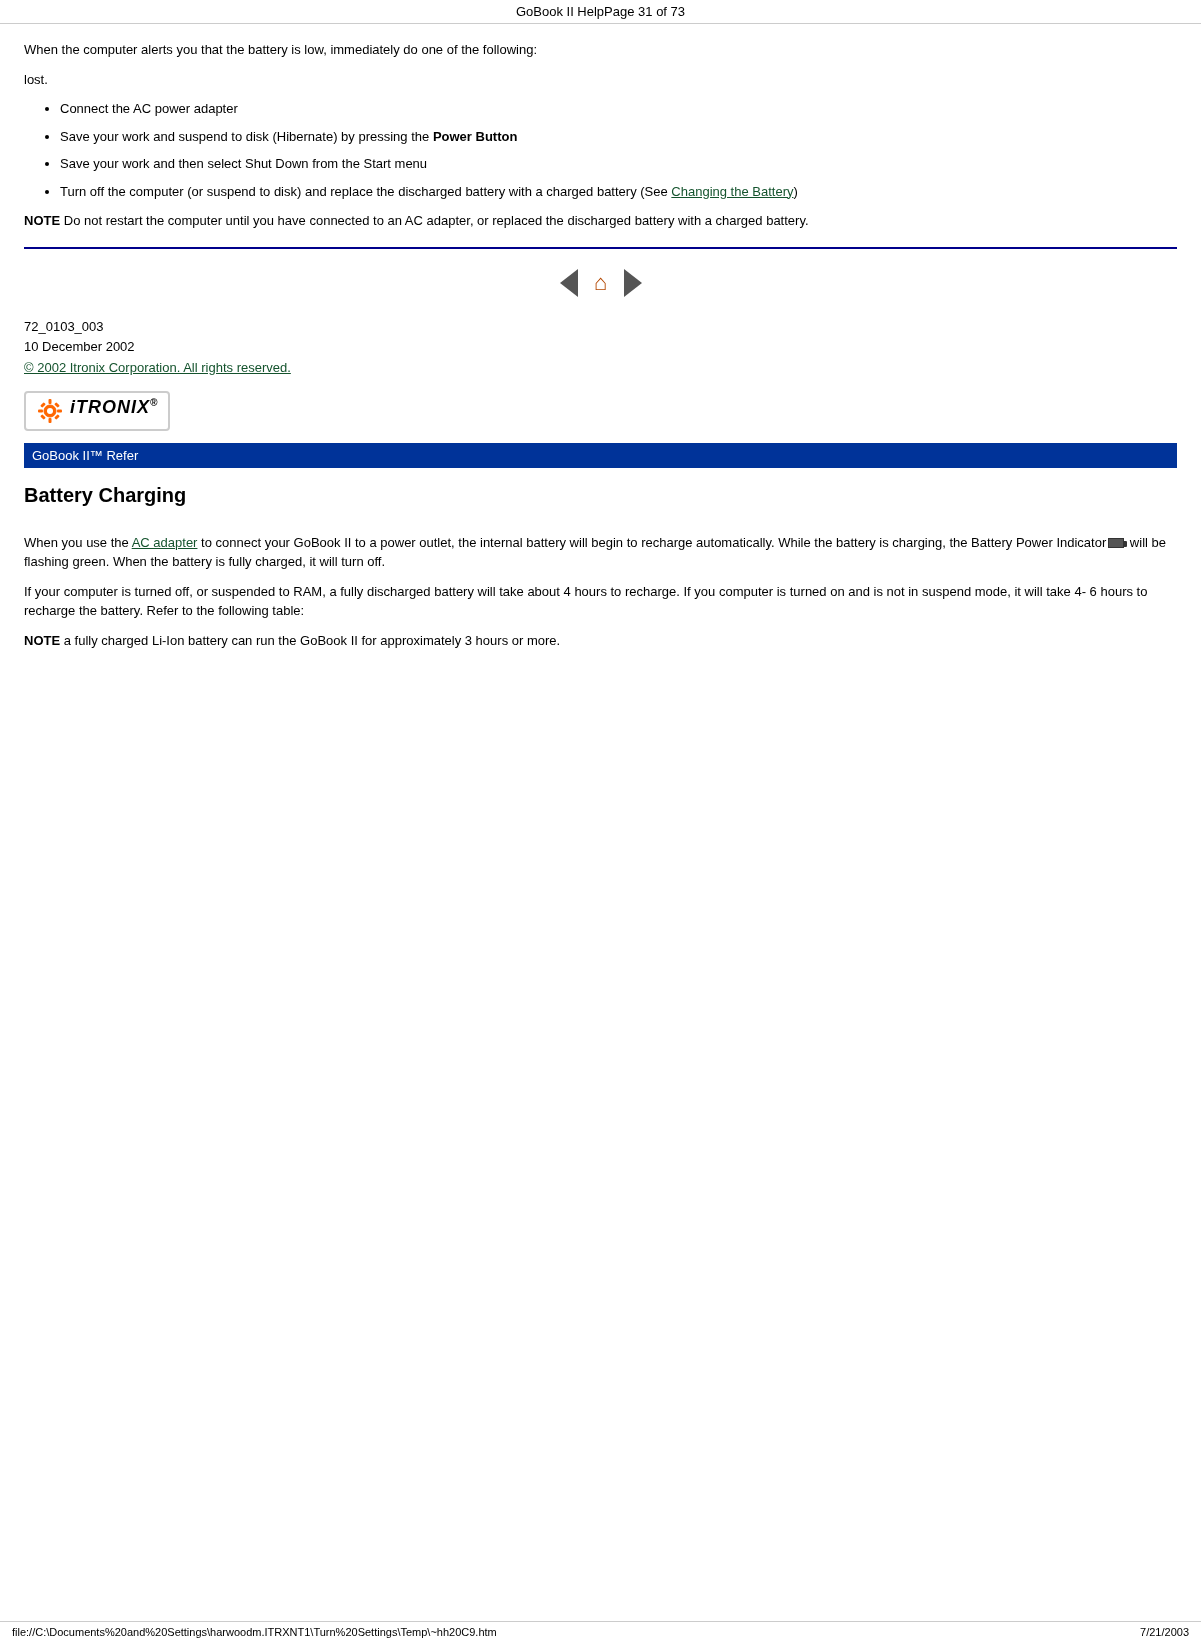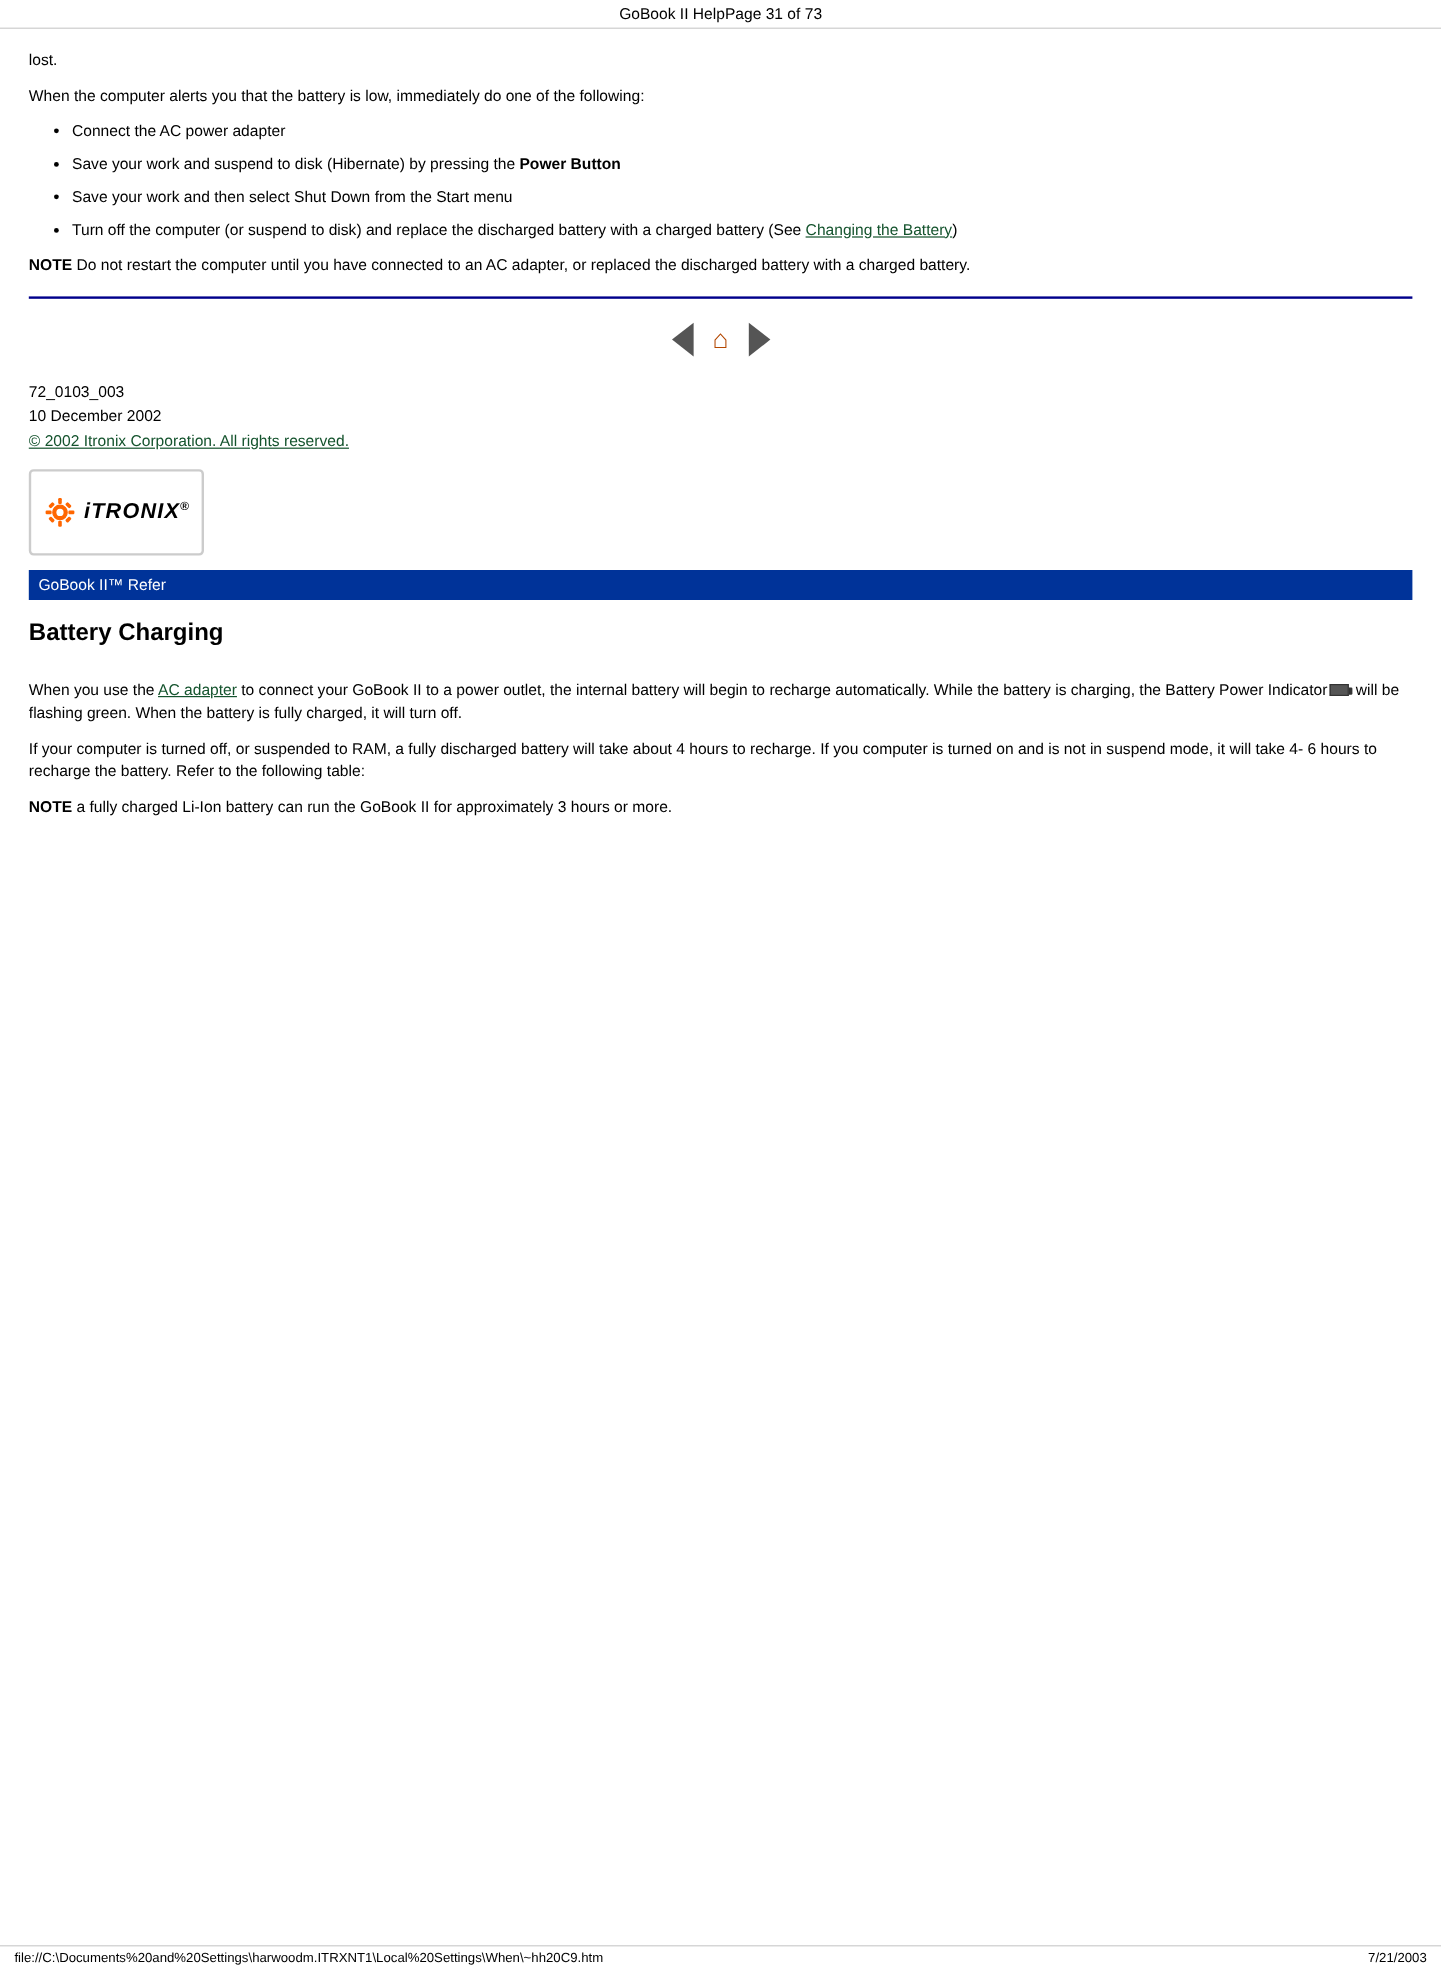--- a/index.html
+++ b/index.html
@@ -97,23 +97,22 @@
       line-height: 1.6;
     }
     .logo-area {
       display: flex;
       align-items: center;
       margin: 12px 0;
     }
     .logo-box {
       border: 2px solid #ccc;
       border-radius: 4px;
-      padding: 20px 10px;
+      padding: 4px 10px;
       display: inline-flex;
-      align-items: center;
       gap: 6px;
     }
     .logo-gear {
       width: 28px;
       height: 28px;
     }
     .logo-text {
       font-size: 18px;
       font-weight: bold;
       font-style: italic;
@@ -189,23 +188,23 @@
 </head>
 <body>
 
 <div class="header-bar">
   <span class="header-title">GoBook II Help</span>
   <span class="header-page">Page 31 of 73</span>
 </div>
 
 <div class="main-content">
 
+  <p class="para">When the computer alerts you that the battery is low, immediately do one of the following:</p>
+
   <p class="para">lost.</p>
-
-  <p class="para">When the computer alerts you that the battery is low, immediately do one of the following:</p>
 
   <ul class="bullet-list">
     <li>
       <span>Connect the AC power adapter</span>
     </li>
     <li>
       <span>Save your work and suspend to disk (Hibernate) by pressing the </span><span class="note-bold">Power Button</span>
     </li>
     <li>
       <span>Save your work and then select Shut Down from the Start menu</span>
@@ -274,15 +273,15 @@
   <p class="para">If your computer is turned off, or suspended to RAM, a fully discharged battery will take about 4 hours to recharge.  If you computer is turned on and is not in suspend mode, it will take 4- 6 hours to recharge the battery.  Refer to the following table:</p>
 
 
   <p class="note-block">
     <span class="note-bold">NOTE</span><span> a fully charged Li-Ion battery can run the GoBook II for approximately 3 hours or more.</span>
   </p>
 
 </div>
 
 <div class="footer-bar">
-  <span>file://C:\Documents%20and%20Settings\harwoodm.ITRXNT1\Local%20Settings\When\~hh20C9.htm</span>
+  <span>file://C:\Documents%20and%20Settings\harwoodm.ITRXNT1\Turn%20Settings\Temp\~hh20C9.htm</span>
   <span>7/21/2003</span>
 </div>
 
 </body></html>

